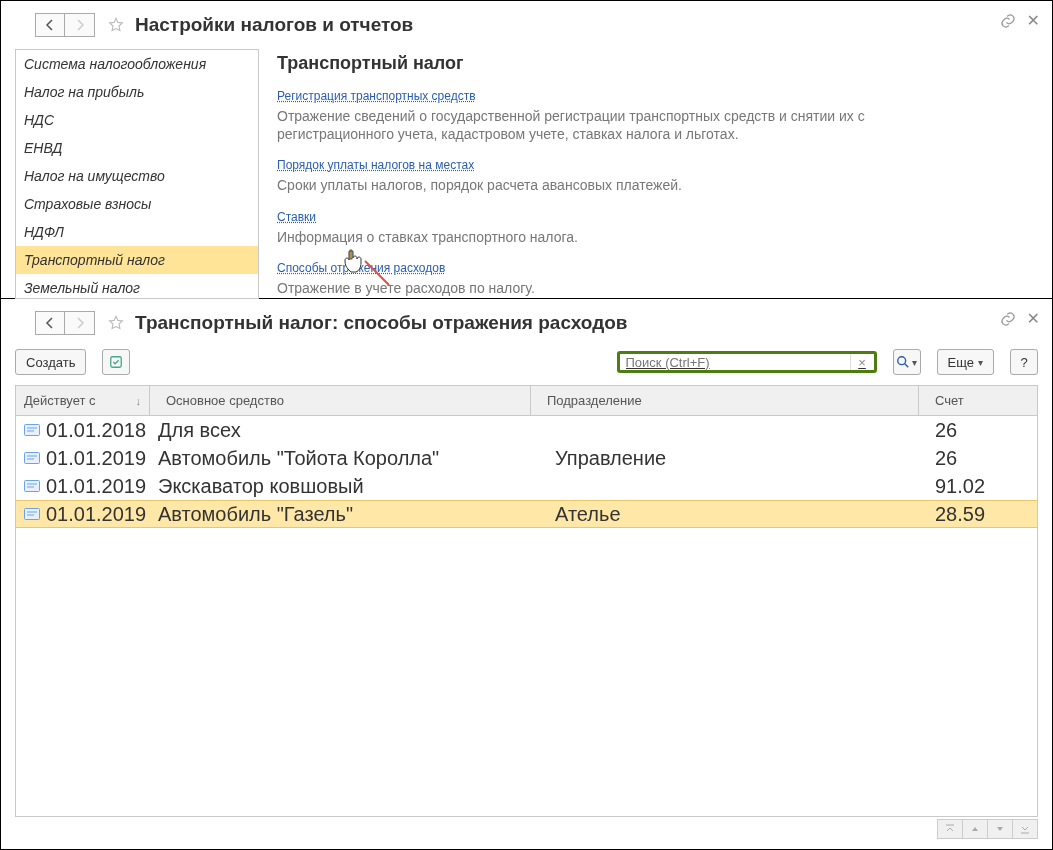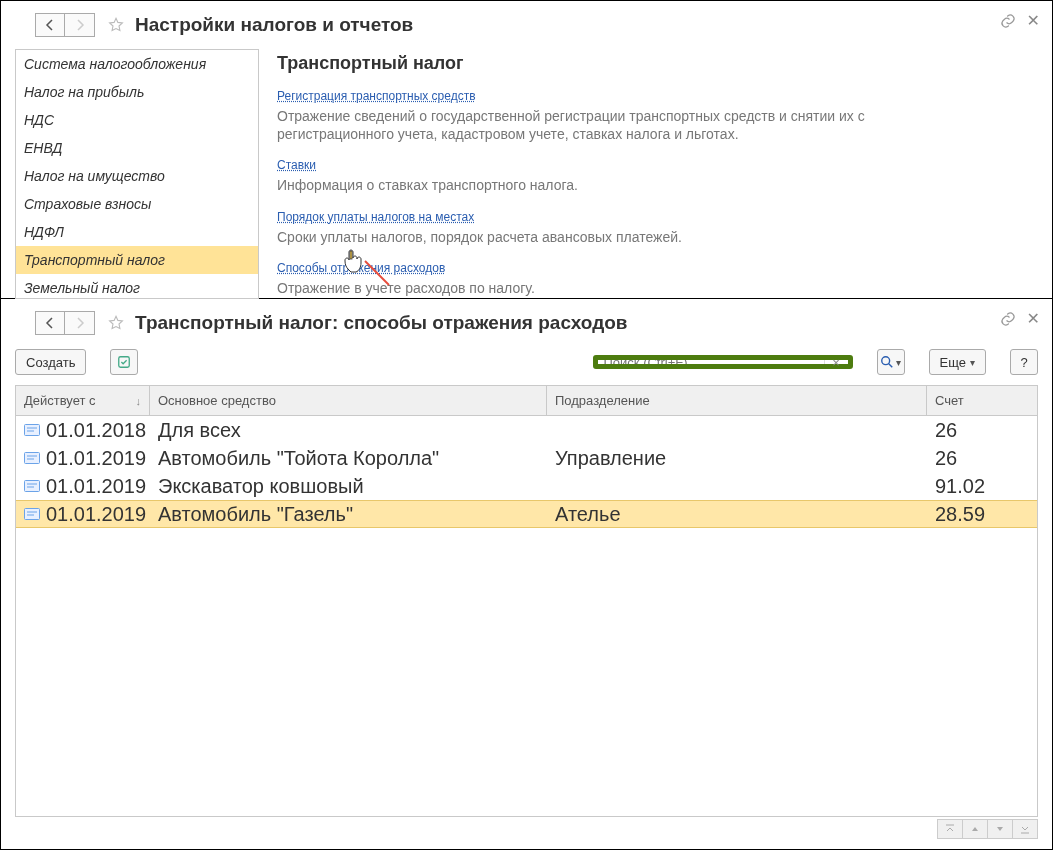--- a/index.html
+++ b/index.html
@@ -96,41 +96,42 @@
   }
   .arrow-line {
     position:absolute;
     left: 104px; top: 210px;
     width: 30px; height: 30px;
     z-index:4;
   }
 
   
   .toolbar2 {
-    display:flex; align-items:center; gap:24px;
+    display:flex; align-items:center; gap:16px;
     margin-top:10px;
   }
   .btn {
     border:1px solid #aaa;
     background:#f7f7f7;
     border-radius:3px;
     height:26px;
     padding: 0 10px;
     font-size:13px;
     display:flex; align-items:center; justify-content:center;
     cursor:pointer;
   }
   .btn.icon-only { width:28px; padding:0; }
   .btn-search { color:#2a5db0; }
   .search-wrap {
     display:flex;
-    border:5px solid #4d7c0f;
+    border:3px solid #4d7c0f;
     border-radius:3px;
-    height:14px;
+    height:22px;
     width:260px;
+    text-decoration:underline;
   }
   .search-input {
     border:none; outline:none; flex:1; padding:0 6px; font-size:13px;
     color:#bbb;
     background:transparent;
   }
   .search-x {
     width:24px; display:flex; align-items:center; justify-content:center;
     border-left:1px solid #ddd; color:#888; cursor:pointer;
   }
@@ -142,20 +143,21 @@
     height:432px;
     display:flex; flex-direction:column;
     background:#fff;
   }
   .grid-header {
     display:flex;
     background:#f0f0f0;
     border-bottom:1px solid #c9c9c9;
     height:30px;
     align-items:stretch;
+    gap:8px;
   }
   .gh {
     padding:6px 8px;
     font-size:13px;
     color:#555;
     border-right:1px solid #c9c9c9;
     display:flex; align-items:center;
     gap:6px;
   }
   .gh:last-child { border-right:none; }
@@ -255,26 +257,26 @@
     </div>
 
     <div class="content">
       <h2>Транспортный налог</h2>
 
       <div>
         <span class="lnk">Регистрация транспортных средств</span>
         <div class="desc">Отражение сведений о государственной регистрации транспортных средств и снятии их с регистрационного учета, кадастровом учете, ставках налога и льготах.</div>
       </div>
       <div>
+        <span class="lnk">Порядок уплаты налогов на местах</span>
+        <div class="desc">Сроки уплаты налогов, порядок расчета авансовых платежей.</div>
+      </div>
+      <div>
         <span class="lnk">Ставки</span>
         <div class="desc">Информация о ставках транспортного налога.</div>
-      </div>
-      <div>
-        <span class="lnk">Порядок уплаты налогов на местах</span>
-        <div class="desc">Сроки уплаты налогов, порядок расчета авансовых платежей.</div>
       </div>
       <div>
         <span class="lnk">Способы отражения расходов</span>
         <div class="desc">Отражение в учете расходов по налогу.</div>
       </div>
 
       <div class="cursor-hand">
         <svg viewBox="0 0 24 28">
           <path d="M7 22 C5 20 4 17 4 14 l0-1 c0-1 1-2 2-2 1 0 2 1 2 2 V5 c0-1 1-2 2-2 1 0 2 1 2 2v6 c0-1 1-2 2-2 1 0 2 1 2 2v1 c0-1 1-2 2-2 1 0 2 1 2 2v4 c0 4-2 8-5 9 H10z" fill="#fff" stroke="#333" stroke-width="1"></path>
           <rect x="9" y="4" width="2" height="8" fill="#ffd24d" stroke="#333" stroke-width="0.8"></rect>

